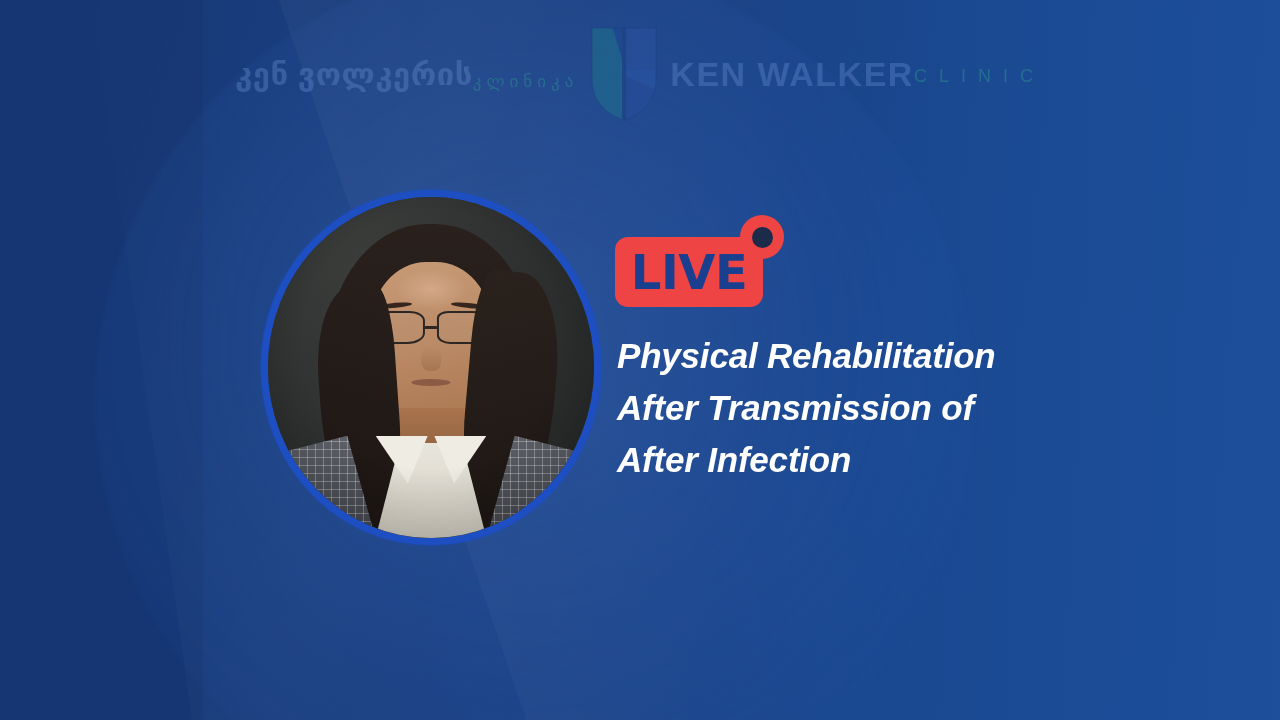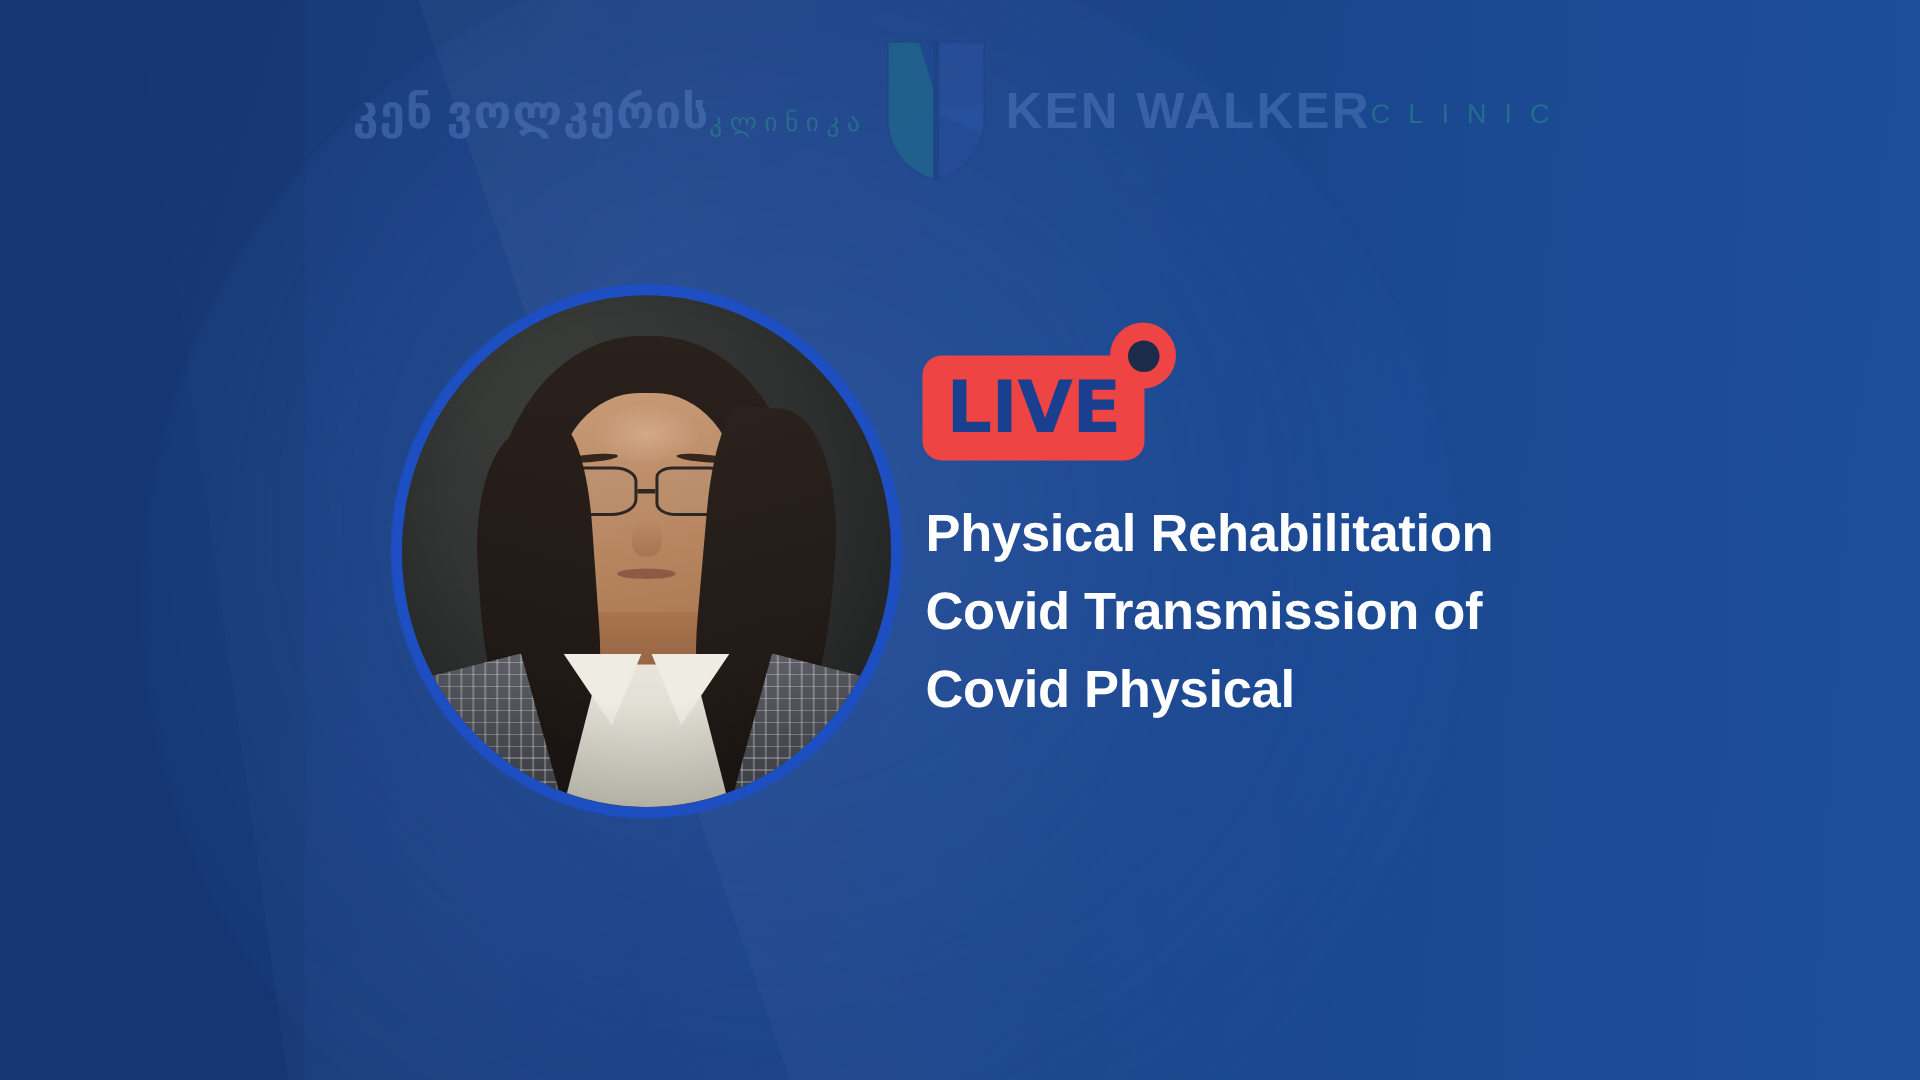--- a/index.html
+++ b/index.html
@@ -350,21 +350,21 @@
     position: absolute;
     left: 617px;
     top: 330px;
     width: 520px;
     font-size: 35px;
     font-weight: 700;
     line-height: 1.48;
     color: #ffffff;
     letter-spacing: -0.2px;
   }
-  .title-line { display: block; white-space: nowrap; }
+  .title-line { display: block; white-space: nowrap; font-style: italic; }
 </style>
 </head>
 <body>
 
 <div class="stage">
 
   <div class="bg-base"></div>
   <div class="bg-panel-left"></div>
   <div class="bg-glow"></div>
   <div class="bg-diagonal-2"></div>
@@ -433,17 +433,17 @@
 
   <div class="live-badge">
     <span class="live-text">LIVE</span>
   </div>
   <div class="live-lens">
     <span class="live-lens-inner"></span>
   </div>
 
   <div class="title">
     <span class="title-line">Physical Rehabilitation</span>
-    <span class="title-line">Covid Transmission of</span>
-    <span class="title-line">Covid Physical</span>
+    <span class="title-line">After Transmission of</span>
+    <span class="title-line">After Infection</span>
   </div>
 
 </div>
 
 </body></html>

